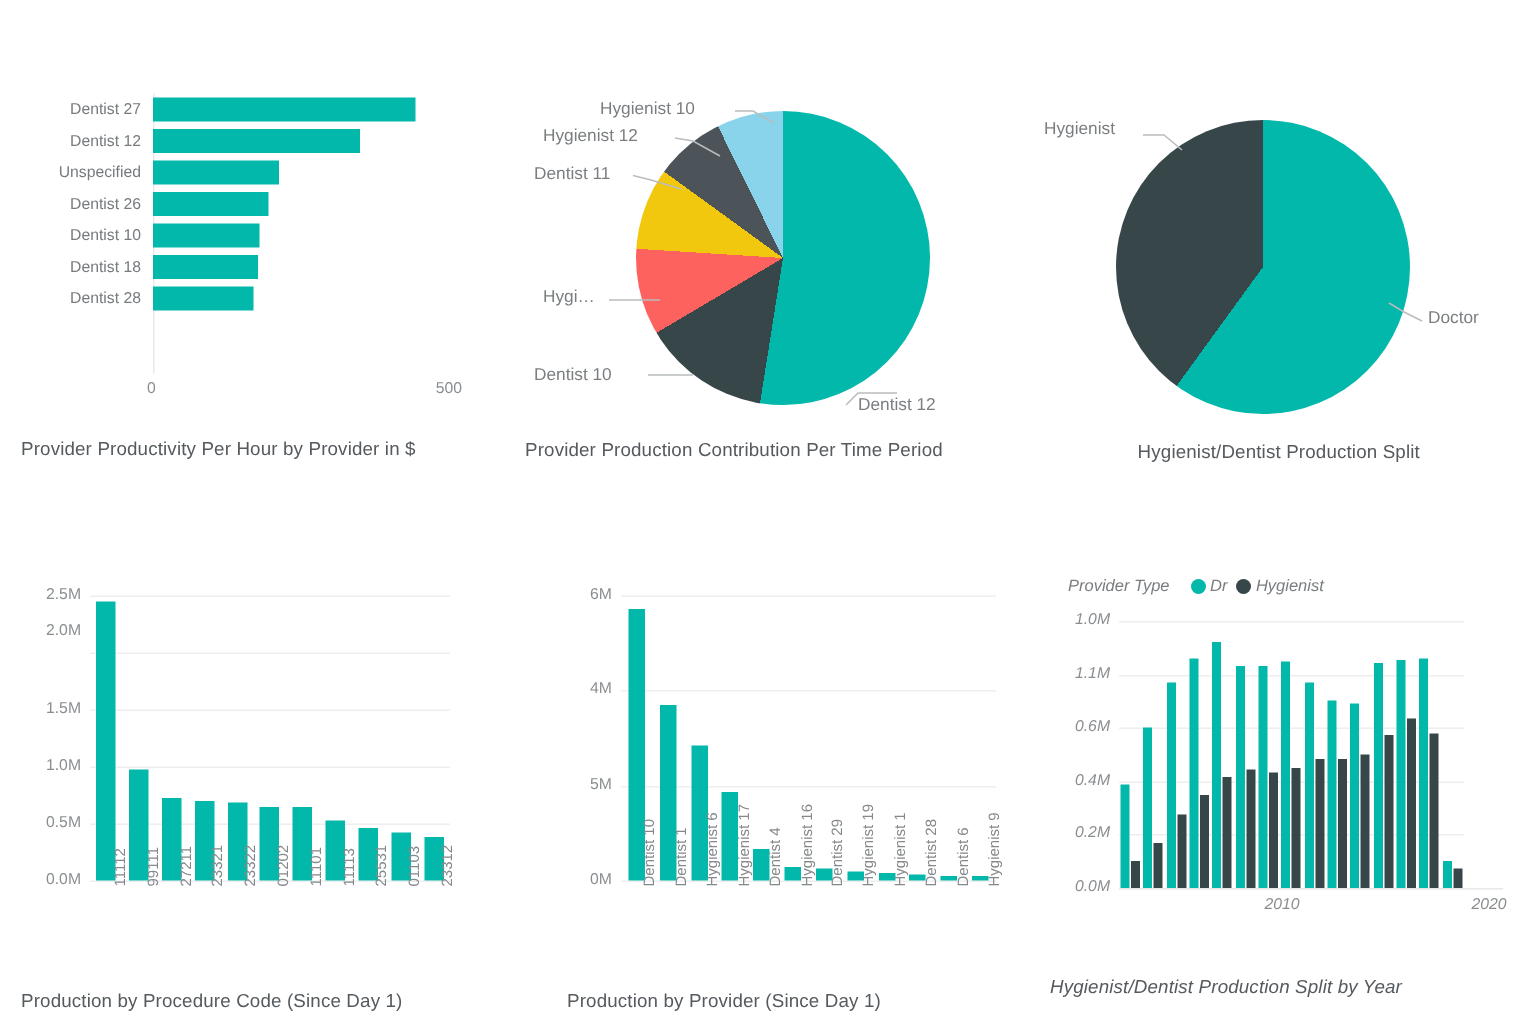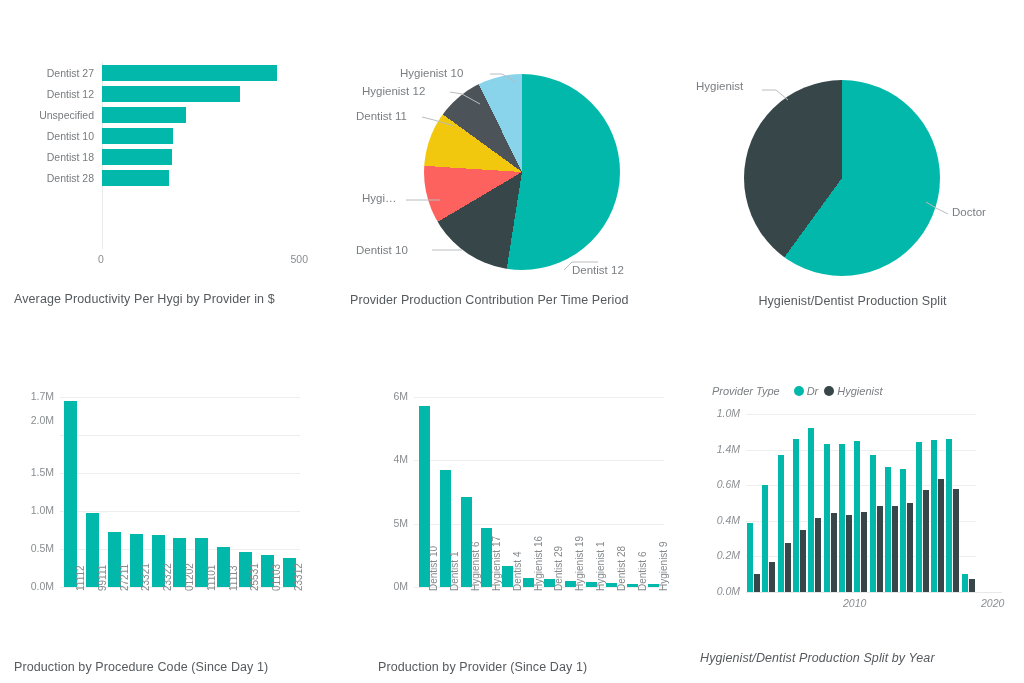--- a/index.html
+++ b/index.html
@@ -85,20 +85,26 @@
               <div class="hbar-fill" style="width:138px;background:#01b8aa;"></div>
             </div>
           </div>
           <div class="hbar-row">
             <div class="hbar-label">Unspecified</div>
             <div class="hbar-track">
               <div class="hbar-fill" style="width:84px;background:#01b8aa;"></div>
             </div>
           </div>
           <div class="hbar-row">
+            <div class="hbar-label">Dentist 26</div>
+            <div class="hbar-track">
+              <div class="hbar-fill" style="width:77px;background:#01b8aa;"></div>
+            </div>
+          </div>
+          <div class="hbar-row">
             <div class="hbar-label">Dentist 10</div>
             <div class="hbar-track">
               <div class="hbar-fill" style="width:71px;background:#01b8aa;"></div>
             </div>
           </div>
           <div class="hbar-row">
             <div class="hbar-label">Dentist 18</div>
             <div class="hbar-track">
               <div class="hbar-fill" style="width:70px;background:#01b8aa;"></div>
             </div>
@@ -108,21 +114,21 @@
             <div class="hbar-track">
               <div class="hbar-fill" style="width:67px;background:#01b8aa;"></div>
             </div>
           </div>
         </div>
         <div class="hbar-axis" style="bottom:-4px;left:88px;width:200px;">
           <span class="t0">0</span>
           <span class="t1">500</span>
         </div>
       </div>
-    <div class="tile-title">Average Productivity Per Hygi by Provider in $</div>
+    <div class="tile-title">Provider Productivity Per Hour by Provider in $</div>
   </div>
 
   <div class="tile" id="tile-contribution" style="left:350px;top:8px;width:320px;height:255px;">
     <div class="plot" id="plot-contribution" style="left:0;top:0;width:320px;height:225px;">
         <div class="pie" style="left:74px;top:22px;width:196px;height:196px;background:conic-gradient(from 0deg,#01b8aa 0.00deg 189.00deg,#374649 189.00deg 239.40deg,#fd625e 239.40deg 273.60deg,#f2c80f 273.60deg 306.00deg,#4d5459 306.00deg 333.72deg,#8ad4eb 333.72deg 360.00deg);"></div>
         <svg style="position:absolute;left:0;top:0;width:100%;height:100%;overflow:visible;">
           <path d="M 214 218 L 222 210 L 248 210" class="leader" stroke="#b9bcbe" stroke-width="1" fill="none"></path>
           <path d="M 112 198 L 92 198 L 82 198" class="leader" stroke="#b9bcbe" stroke-width="1" fill="none"></path>
           <path d="M 90 148 L 72 148 L 56 148" class="leader" stroke="#b9bcbe" stroke-width="1" fill="none"></path>
           <path d="M 104 74 L 84 68 L 72 65" class="leader" stroke="#b9bcbe" stroke-width="1" fill="none"></path>
@@ -158,21 +164,21 @@
         <div class="vaxis-label" style="left:0;top:191px;width:40px;">0.0M</div>
         <div class="gridline" style="left:46px;top:160px;width:240px;"></div>
         <div class="vaxis-label" style="left:0;top:153px;width:40px;">0.5M</div>
         <div class="gridline" style="left:46px;top:122px;width:240px;"></div>
         <div class="vaxis-label" style="left:0;top:115px;width:40px;">1.0M</div>
         <div class="gridline" style="left:46px;top:84px;width:240px;"></div>
         <div class="vaxis-label" style="left:0;top:77px;width:40px;">1.5M</div>
         <div class="gridline" style="left:46px;top:46px;width:240px;"></div>
         <div class="vaxis-label" style="left:0;top:25px;width:40px;">2.0M</div>
         <div class="gridline" style="left:46px;top:8px;width:240px;"></div>
-        <div class="vaxis-label" style="left:0;top:1px;width:40px;">1.7M</div>
+        <div class="vaxis-label" style="left:0;top:1px;width:40px;">2.5M</div>
         <div class="vbars" style="left:46px;top:8px;width:240px;height:190px;">
           <div class="vbar-group">
             <div class="vbar" style="height:186px;width:13px;background:#01b8aa;"></div>
           </div>
           <div class="vbar-group">
             <div class="vbar" style="height:74px;width:13px;background:#01b8aa;"></div>
           </div>
           <div class="vbar-group">
             <div class="vbar" style="height:55px;width:13px;background:#01b8aa;"></div>
           </div>
@@ -295,21 +301,21 @@
     <div class="plot" id="plot-split-year" style="left:0;top:22px;width:320px;height:233px;">
         <div class="gridline" style="left:46px;top:190px;width:230px;"></div>
         <div class="vaxis-label" style="left:0;top:183px;width:40px;">0.0M</div>
         <div class="gridline" style="left:46px;top:154px;width:230px;"></div>
         <div class="vaxis-label" style="left:0;top:147px;width:40px;">0.2M</div>
         <div class="gridline" style="left:46px;top:119px;width:230px;"></div>
         <div class="vaxis-label" style="left:0;top:112px;width:40px;">0.4M</div>
         <div class="gridline" style="left:46px;top:83px;width:230px;"></div>
         <div class="vaxis-label" style="left:0;top:76px;width:40px;text-align:right;">0.6M</div>
         <div class="gridline" style="left:46px;top:48px;width:230px;"></div>
-        <div class="vaxis-label" style="left:0;top:41px;width:40px;">1.4M</div>
+        <div class="vaxis-label" style="left:0;top:41px;width:40px;">1.1M</div>
         <div class="gridline" style="left:46px;top:12px;width:230px;"></div>
         <div class="vaxis-label" style="left:0;top:5px;width:40px;">1.0M</div>
         <div class="vbars" style="left:46px;top:12px;width:230px;height:178px;">
           <div class="vbar-group" style="gap:1px;">
             <div class="vbar" style="height:69px;width:6px;background:#01b8aa;flex:none;"></div>
             <div class="vbar" style="height:18px;width:6px;background:#374649;flex:none;"></div>
           </div>
           <div class="vbar-group" style="gap:1px;">
             <div class="vbar" style="height:107px;width:6px;background:#01b8aa;flex:none;"></div>
             <div class="vbar" style="height:30px;width:6px;background:#374649;flex:none;"></div>

